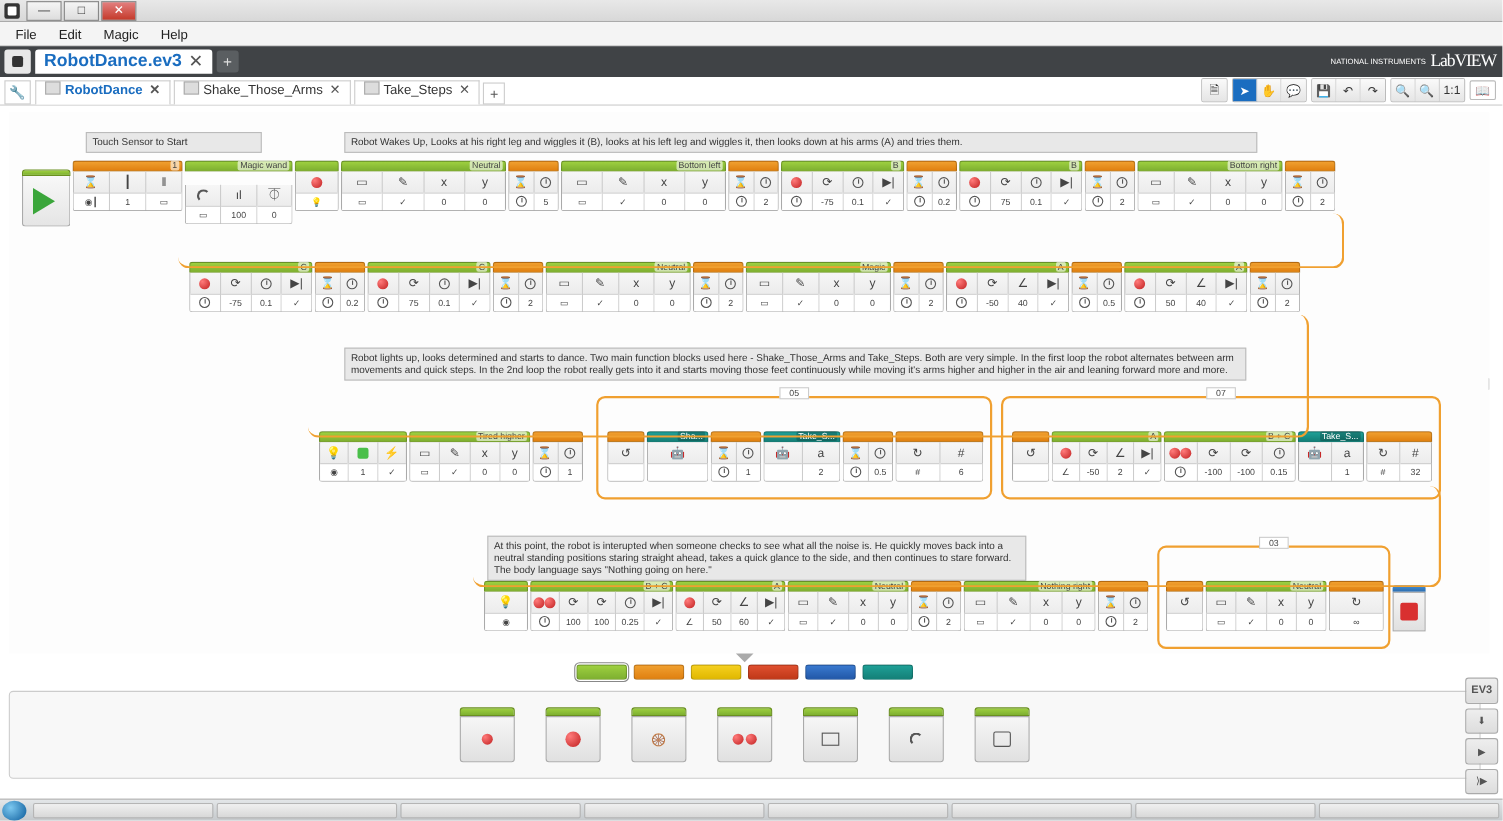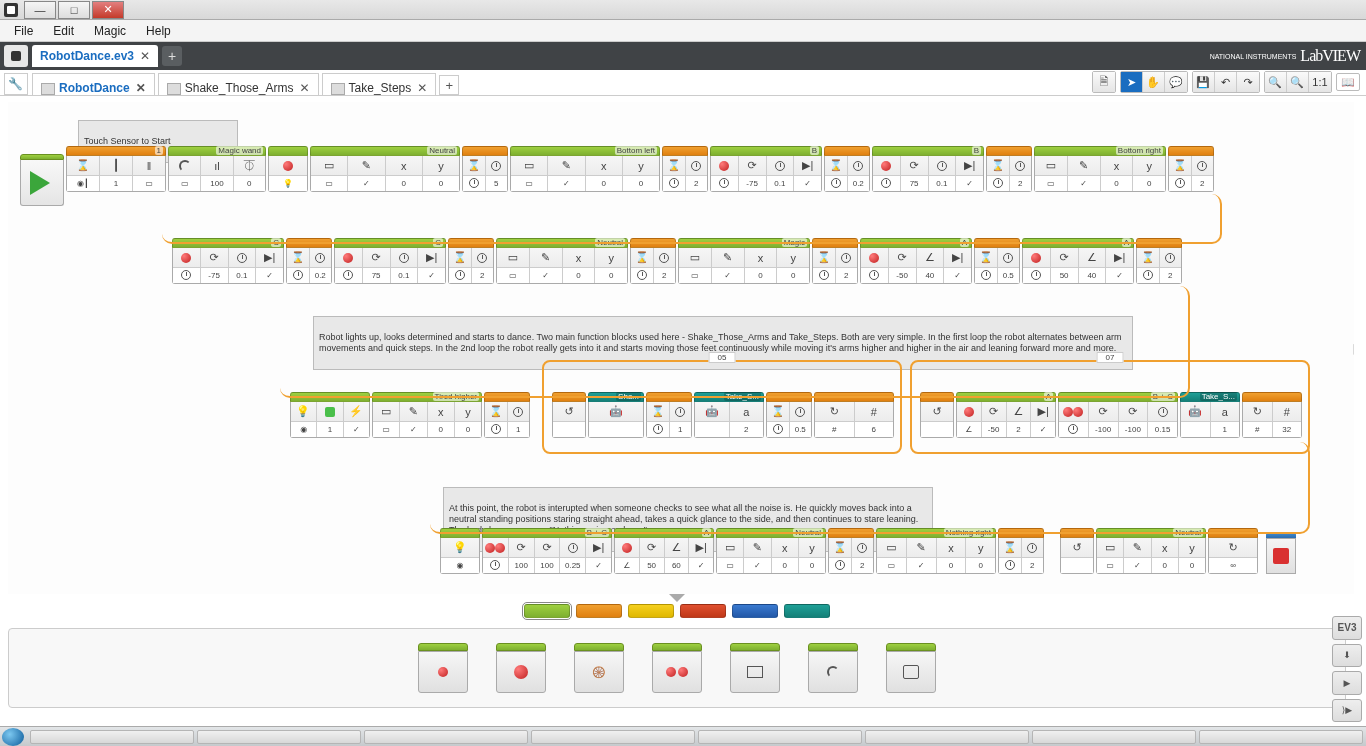--- a/index.html
+++ b/index.html
@@ -15,49 +15,49 @@
 .winbtns div:last-child { background: linear-gradient(#e37f7f,#c43a2a); color:#fff;}
 
 
 .menubar { height: 22px; background: #f4f4f4; border-bottom: 1px solid #ccc; display: flex; align-items: center; padding-left: 4px; }
 .menubar span { padding: 0 10px; font-size: 12px; color: #222; }
 
 
 .projectbar { height: 28px; background: #404346; display: flex; align-items: center; padding-left: 4px; }
 .projectbar .homebtn { width: 24px; height: 22px; background:#e8e8e8; border-radius:3px; margin-right:4px; display:flex; align-items:center; justify-content:center;}
 .projectbar .homebtn span { width:10px;height:10px;background:#333;border-radius:2px;}
-.projectbar .ptab { height: 22px; background: #fff; border-radius: 3px 3px 0 0; padding: 0 8px; display: flex; align-items: center; font-size: 12px; color:#1a6dc0; font-weight:bold;}
+.projectbar .ptab { height: 22px; background: #fff; border-radius: 3px 3px 0 0; padding: 0 8px; display: flex; align-items: center; font-size: 16px; color:#1a6dc0; font-weight:bold;}
 .projectbar .ptab .x { margin-left:6px; color:#555; font-weight:normal;}
 .projectbar .addbtn { width:20px; height:20px; background:#5a5e61; color:#ddd; display:flex; align-items:center; justify-content:center; border-radius:3px; margin-left:4px; font-size:14px;}
 .labview { margin-left:auto; margin-right:6px; display:flex; align-items:center; color:#fff; font-size:9px;}
 .labview .lv { font-size:16px; font-family: Georgia, serif; letter-spacing:-1px; margin-left:4px;}
 .labview .ni { font-size:7px; line-height:7px; text-align:right;}
 
 
 .progtabs { height: 26px; background:#fff; border-bottom:1px solid #ccc; display:flex; align-items:flex-end; padding-left:4px;}
 .progtabs .wrench { width:24px; height:22px; border:1px solid #ccc; display:flex; align-items:center; justify-content:center; margin-right:4px; color:#555; font-size:12px;}
-.progtabs .tab { height:22px; border:1px solid #ccc; border-bottom:none; padding:0 8px; display:flex; align-items:flex-end; font-size:12px; color:#333; margin-right:3px; background:#fff;}
+.progtabs .tab { height:22px; border:1px solid #ccc; border-bottom:none; padding:0 8px; display:flex; align-items:flex-start; font-size:12px; color:#333; margin-right:3px; background:#fff;}
 .progtabs .tab.active { color:#1a6dc0; font-weight:bold;}
 .progtabs .tab .x { margin-left:6px; color:#555;}
 .progtabs .tab .icon { width:14px; height:12px; margin-right:4px; background:#ddd; border:1px solid #aaa;}
 .progtabs .addtab { width:20px; height:20px; border:1px solid #ccc; display:flex; align-items:center; justify-content:center; font-size:13px; color:#555;}
 
 
 .righttools { margin-left:auto; display:flex; gap:4px; margin-right:6px; align-items:center; margin-bottom:2px;}
 .toolgrp { display:flex; border:1px solid #bbb; border-radius:2px;}
 .toolbtn { width:22px; height:20px; display:flex; align-items:center; justify-content:center; background:linear-gradient(#fafafa,#e5e5e5); border-right:1px solid #ccc; font-size:11px; color:#333;}
 .toolbtn:last-child { border-right:none;}
 .toolbtn.blue { background:#1a6dc0; color:#fff;}
 
 
 .canvas { position: relative; width: 1346px; height: 492px; margin:6px 12px 0 8px; background:#fdfdfd; overflow:hidden; }
 .scroll-right { position:absolute; right:-10px; top:50%; transform:translateY(-50%); color:#ccc; font-size:14px;}
 
 
-.comment { position:absolute; background:#e8e8e8; border:1px solid #bbb; padding:15px 5px; font-size:9px; color:#333; line-height:11px;}
+.comment { position:absolute; background:#e8e8e8; border:1px solid #bbb; padding:3px 5px; font-size:9px; color:#333; line-height:11px;}
 .seqwire { position:absolute; border:2px solid #f0a030; border-radius:10px; background:transparent;}
 
 
 .startblk { position:absolute; width:44px; height:52px; }
 .startblk .hdr { height:6px; background:linear-gradient(#9ed040,#7eb030); border:1px solid #6a9020; border-radius:3px 3px 0 0;}
 .startblk .body { height:46px; background:linear-gradient(#f8f8f8,#e5e5e5); border:1px solid #aaa; border-top:none; border-radius:0 0 3px 3px; display:flex; align-items:center; justify-content:center;}
 .startblk .play { width:24px; height:24px; border-left:20px solid #3ba63b; border-top:12px solid transparent; border-bottom:12px solid transparent;}
 
 
 .stopblk { position:absolute; width:30px; height:42px;}
@@ -190,22 +190,23 @@
       <div class="toolbtn">1:1</div>
     </div>
     <div class="book">📖</div>
   </div>
 </div>
 
 <div class="canvas">
   <div class="scroll-right">▶</div>
 
   <div class="comment" style="left:70px; top:18px; width:160px;">Touch Sensor to Start</div>
+  <div class="comment" style="left:305px; top:18px; width:830px;">Robot Wakes Up, Looks at his right leg and wiggles it (B), looks at his left leg and wiggles it, then looks down at his arms (A) and tries them.</div>
   <div class="comment" style="left:305px; top:214px; width:820px;">Robot lights up, looks determined and starts to dance. Two main function blocks used here - Shake_Those_Arms and Take_Steps. Both are very simple. In the first loop the robot alternates between arm movements and quick steps. In the 2nd loop the robot really gets into it and starts moving those feet continuously while moving it's arms higher and higher in the air and leaning forward more and more.</div>
-  <div class="comment" style="left:435px; top:385px; width:490px;">At this point, the robot is interupted when someone checks to see what all the noise is. He quickly moves back into a neutral standing positions staring straight ahead, takes a quick glance to the side, and then continues to stare leaning. The body language says "Nothing going on here."</div>
+  <div class="comment" style="left:435px; top:385px; width:490px;">At this point, the robot is interupted when someone checks to see what all the noise is. He quickly moves back into a neutral standing positions staring straight ahead, takes a quick glance to the side, and then continues to stare forward. The body language says "Nothing going on here."</div>
 
   <div class="startblk" style="left:12px; top:52px;">
     <div class="hdr"></div>
       <div class="body">
         <div class="play"></div>
       </div>
   </div>
 
   <div class="blk" style="left:58px; top:44px; width:100px;">
     <div class="hdr orange">
@@ -219,21 +220,21 @@
       <div class="slot">
           <div class="top">┃</div>
           <div class="bot">1</div>
         </div>
       <div class="slot">
           <div class="top">‖</div>
           <div class="bot">▭</div>
         </div>
     </div>
   </div>
-  <div class="blk" style="left:160px; top:44px; width:98px;">
+  <div class="blk" style="left:160px; top:44px; width:98px;gap:12px;">
     <div class="hdr green">
         <span class="lbl">Magic wand</span>
       </div>
     <div class="body">
       <div class="slot">
           <div class="top">
             <div class="arc"></div>
           </div>
           <div class="bot">▭</div>
         </div>
@@ -1120,20 +1121,23 @@
         </div>
         <div class="slot">
           <div class="top">
             <span class="clock"></span>
           </div>
           <div class="bot">2</div>
         </div>
       </div>
     </div>
 
+  <div class="loopframe" style="left:1044px; top:394px; width:212px; height:94px;">
+      <div class="looplbl">03</div>
+    </div>
   <div class="blk" style="left:1052px; top:426px; width:34px;">
       <div class="hdr orange"></div>
       <div class="body">
         <div class="slot">
           <div class="top">↺</div>
           <div class="bot"></div>
         </div>
       </div>
     </div>
   <div class="blk" style="left:1088px; top:426px; width:110px;">

